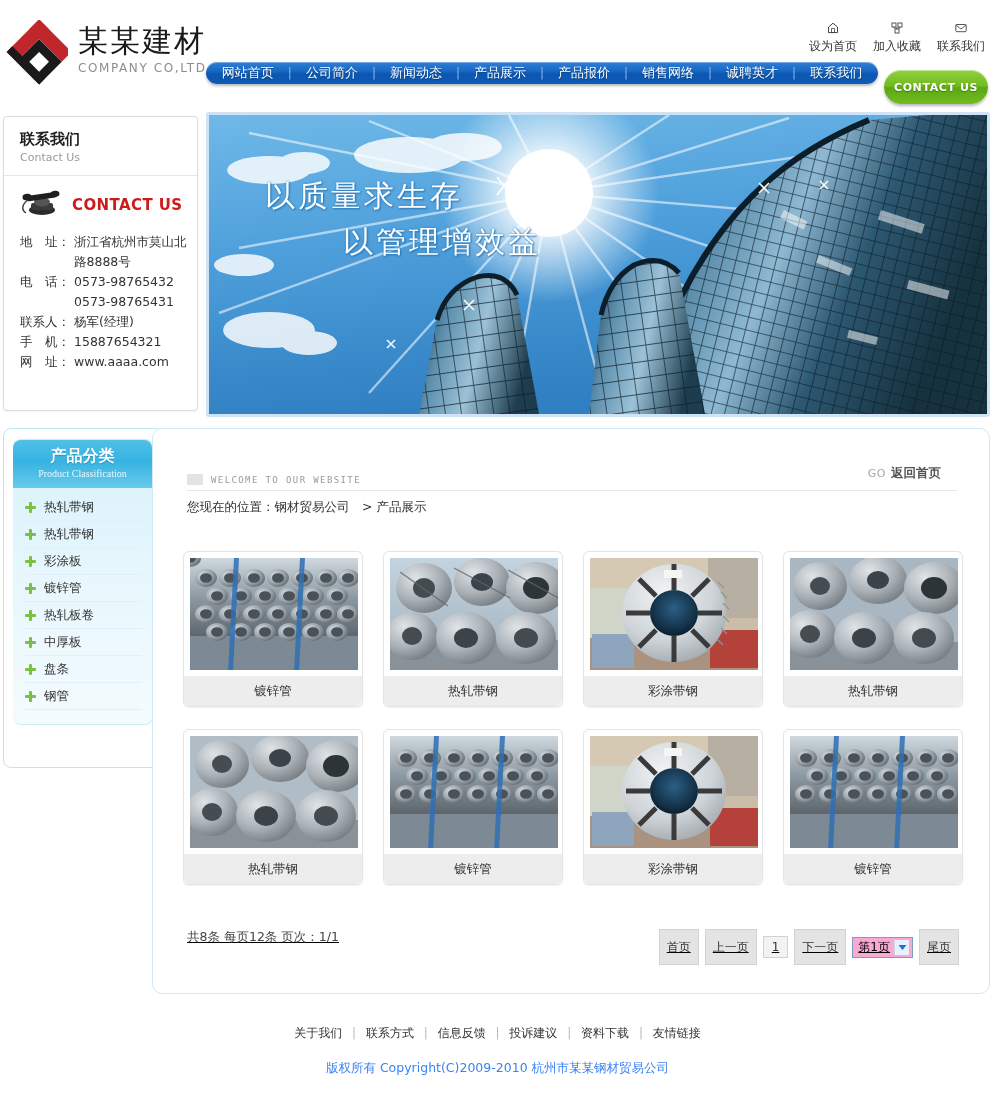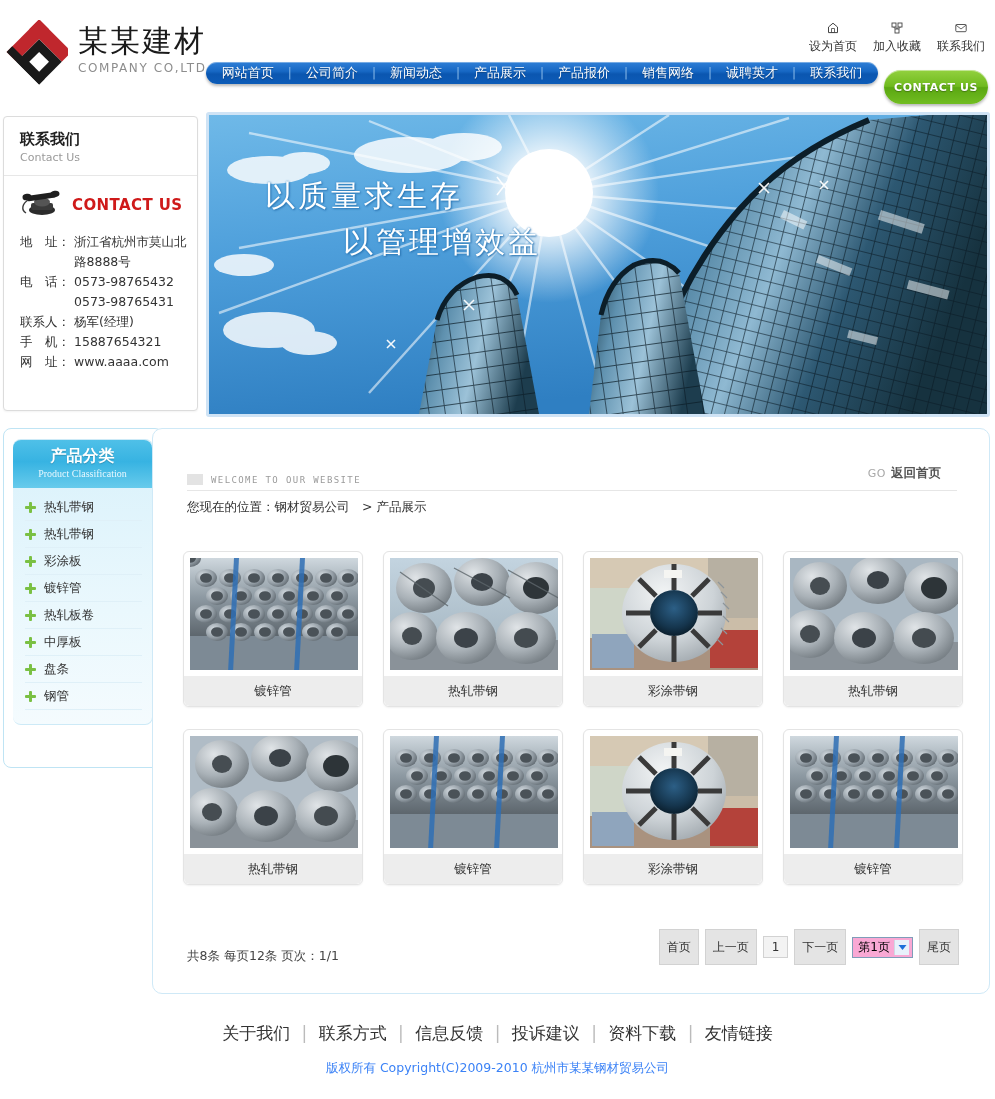--- a/index.html
+++ b/index.html
@@ -174,21 +174,21 @@
     background: #9fb0bb; position: relative;
   }
   .card-cap {
     height: 30px; line-height: 30px; text-align: center;
     background: #ededed; font-size: 12.5px; color: #333;
     margin: 6px -6px 0 -6px; border-radius: 0 0 6px 6px;
   }
 
   .pager-row {
     position: absolute; left: 34px; top: 500px; width: 772px;
-    display: flex; align-items: flex-end; justify-content: space-between;
+    display: flex; align-items: flex-start; justify-content: space-between; text-decoration: underline;
   }
   .pager-info { font-size: 12.5px; color: #444; }
   .pager-ctrls { display: flex; align-items: center; gap: 6px; }
   .pg {
     background: #e4e4e4; border: 1px solid #d2d2d2;
     font-size: 12px; color: #333; padding: 10px 7px; cursor: pointer;
     line-height: 14px;
   }
   .pg.num { background: #f3f3f3; padding: 3px 8px; }
   .pg-select {
@@ -198,21 +198,21 @@
     line-height: 15px;
   }
   .pg-select .arrow {
     width: 15px; height: 15px; background: #e8f1fb;
     display: flex; align-items: center; justify-content: center;
     border-left: 1px solid #cfd9e3;
   }
 
   
   .footer { position: absolute; left: 0; top: 1022px; width: 995px; text-align: center; }
-  .footer-links { font-size: 17px; color: #333; line-height: 22px; }
+  .footer-links { font-size: 12px; color: #333; line-height: 22px; }
   .footer-links span.lk { cursor: pointer; padding: 0 6px; }
   .footer-links span.sep { color: #bbb; }
   .footer-copy { font-size: 12.5px; color: #3b82f6; line-height: 24px; margin-top: 12px; }
 </style>
 </head>
 <body>
 
 <div class="header">
 
   <div class="top-links">

